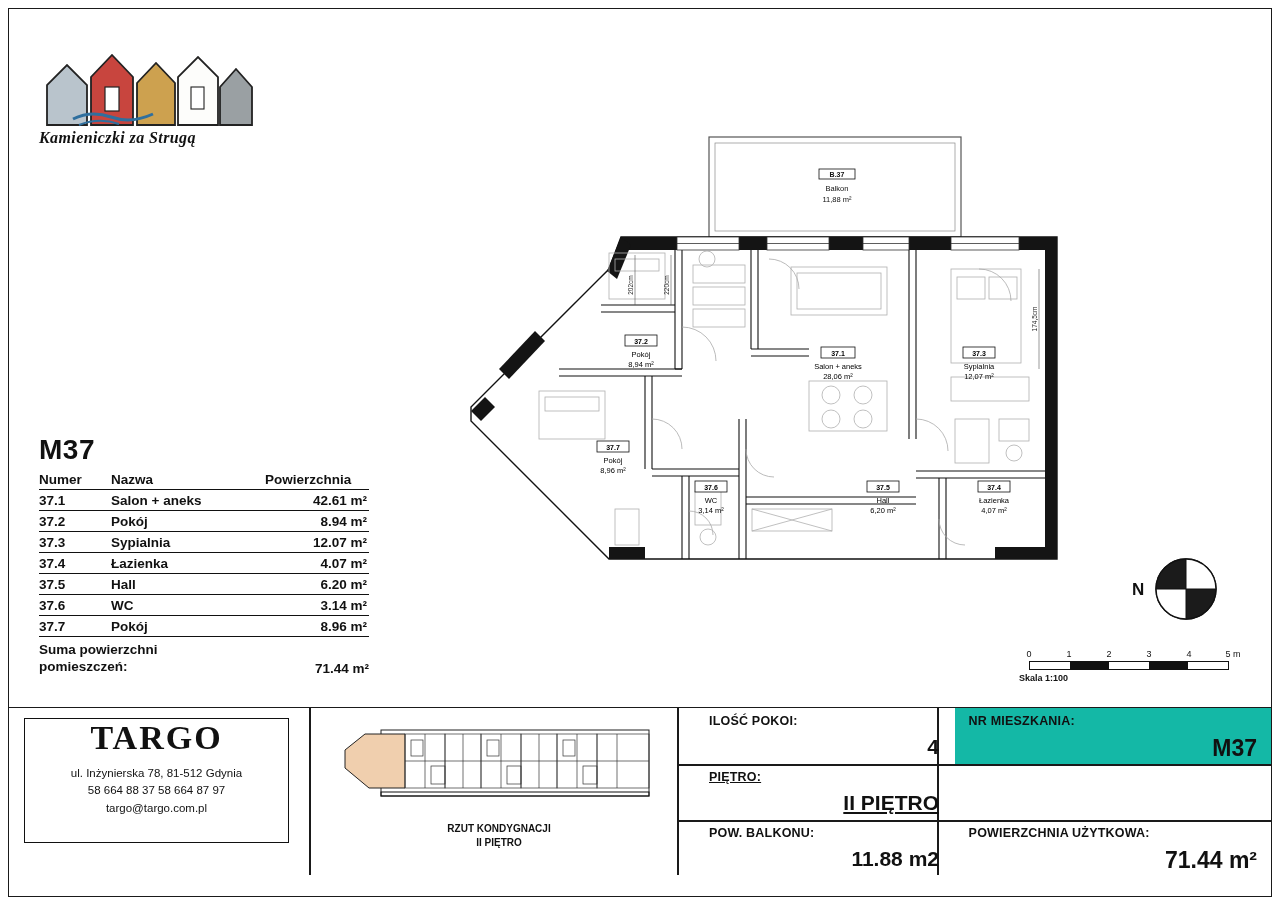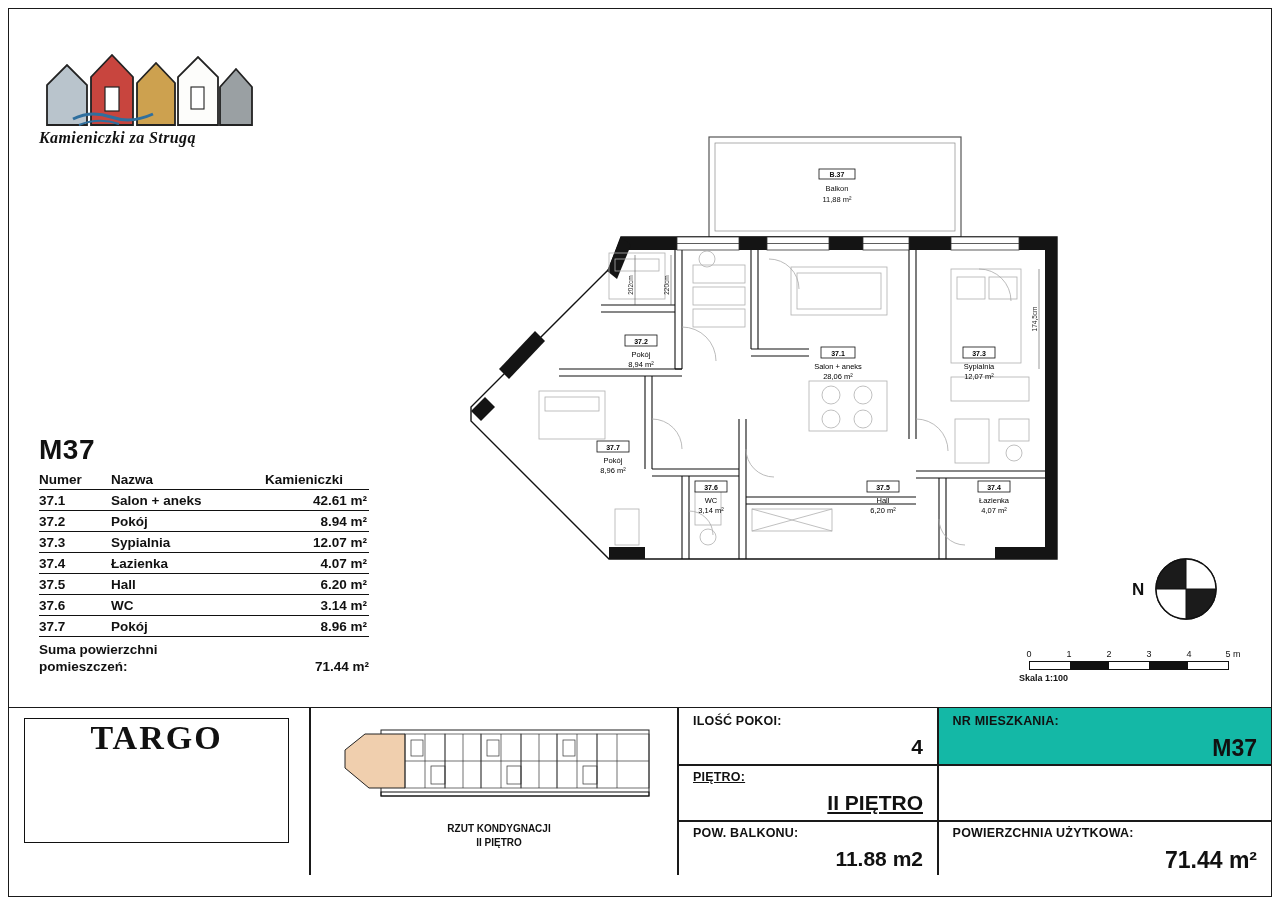--- a/index.html
+++ b/index.html
@@ -35,21 +35,21 @@
     font-size: 28px; font-weight: bold; letter-spacing: .5px;
   }
   .tbl { position: absolute; left: 30px; top: 460px; width: 330px; font-size: 13.5px; }
   .tbl .row { display: flex; align-items: center; height: 21px; border-bottom: 1px solid #111; }
   .tbl .row.head { font-weight: bold; border-bottom: 1.6px solid #111; }
   .tbl .c-num { width: 72px; font-weight: bold; }
   .tbl .c-name { flex: 1; font-weight: bold; }
   .tbl .c-area { width: 120px; text-align: right; font-weight: bold; padding-right: 2px; }
   .tbl .row.head .c-num, .tbl .row.head .c-name { font-weight: bold; }
   .tbl .row.head .c-area { text-align: left; padding-left: 16px; font-weight: bold; }
-  .tbl .sum { display: flex; align-items: center; padding-top: 5px; border-bottom: none; height: auto; }
+  .tbl .sum { display: flex; align-items: flex-end; padding-top: 5px; border-bottom: none; height: auto; }
   .tbl .sum .lbl { flex: 1; font-weight: bold; line-height: 1.25; }
   .tbl .sum .val { width: 120px; text-align: right; font-weight: bold; padding-top: 15px; }
 
   
   .plan { position: absolute; left: 430px; top: 110px; width: 660px; height: 470px; }
   .plan svg { display: block; }
   .rm-tag { font-family: "Liberation Sans", sans-serif; }
 
   
   .compass { position: absolute; left: 1105px; top: 545px; width: 90px; height: 70px; }
@@ -66,21 +66,21 @@
   .sep { position: absolute; top: 0; bottom: 0; width: 1.6px; background: #1a1a1a; }
 
   .targo { position: absolute; left: 15px; top: 10px; width: 265px; height: 125px; border: 1.4px solid #111; text-align: center; }
   .targo .word { font-family: "Liberation Serif", serif; font-size: 34px; font-weight: bold; letter-spacing: 2px; position: relative; display: inline-block; }
   .targo .addr { font-size: 11.5px; line-height: 1.5; margin-top: 8px; }
 
   .mini { position: absolute; left: 330px; top: 8px; width: 320px; }
   .mini .cap { text-align: center; font-size: 10px; font-weight: bold; line-height: 1.35; margin-top: 6px; }
 
   .info { position: absolute; left: 670px; right: 0; top: 0; bottom: 0; }
-  .info .cell { position: absolute; padding: 6px 14px; }
+  .info .cell { position: absolute; padding: 6px 14px; margin-left: 16px; }
   .info .lbl { font-size: 12.5px; font-weight: bold; letter-spacing: .2px; }
   .info .val { font-size: 21px; font-weight: bold; text-align: right; margin-top: 7px; }
   .info .val.big { font-size: 23px; }
   .hline { position: absolute; height: 1.6px; background: #1a1a1a; }
   .vline { position: absolute; width: 1.6px; background: #1a1a1a; }
   .nr-cell { background: #14b8a6; }
 
   .footnote { position: absolute; left: 0; right: 0; top: 866px; height: 22px; border-top: 1.6px solid #1a1a1a;
     font-size: 12px; text-align: center; padding-top: 4px; }
 </style>
@@ -111,21 +111,21 @@
     </div>
     <div class="logo-text">Kamieniczki za Strugą</div>
   </div>
 
   <div class="m-title">M37</div>
 
   <div class="tbl">
     <div class="row head">
       <div class="c-num">Numer</div>
       <div class="c-name">Nazwa</div>
-      <div class="c-area">Kamieniczki</div>
+      <div class="c-area">Powierzchnia</div>
     </div>
 
     <div class="row">
       <div class="c-num">37.1</div>
       <div class="c-name">Salon + aneks</div>
       <div class="c-area">42.61 m²</div>
     </div>
     <div class="row">
       <div class="c-num">37.2</div>
       <div class="c-name">Pokój</div>
@@ -395,20 +395,25 @@
   </div>
 
   <div class="bottom">
 
     <div class="sep" style="left:300px;"></div>
     <div class="sep" style="left:668px;"></div>
 
     <div class="targo">
       <div class="word">
         <span>TARGO</span>
+      </div>
+      <div class="addr">
+        <div>ul. Inżynierska 78, 81-512 Gdynia</div>
+        <div>58 664 88 37     58 664 87 97</div>
+        <div>targo@targo.com.pl</div>
       </div>
     </div>
 
     <div class="mini">
       <svg width="320" height="96" viewBox="0 0 320 96">
         <rect x="42" y="14" width="268" height="66" fill="none" stroke="#222" stroke-width="1"></rect>
 
         <polygon points="6,34 26,18 66,18 66,72 30,72 6,52" fill="#f0cfae" stroke="#222" stroke-width="1"></polygon>
         <g stroke="#333" stroke-width="0.7" fill="none">
           <rect x="66" y="18" width="40" height="54"></rect>

